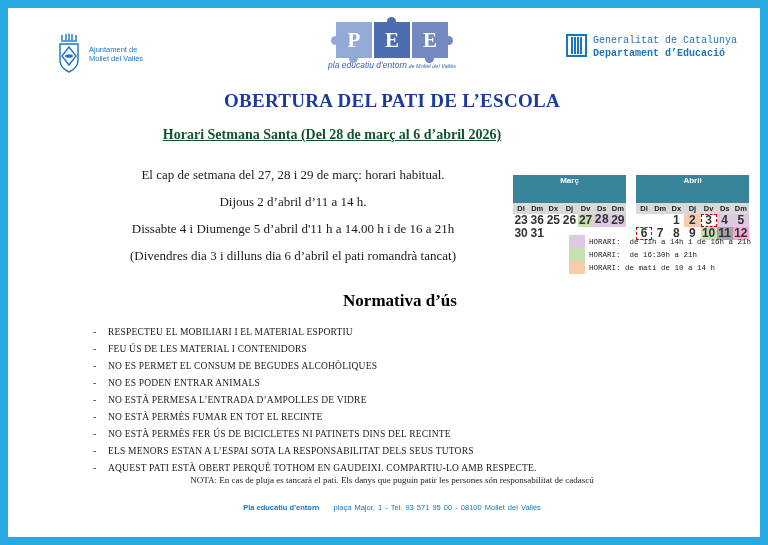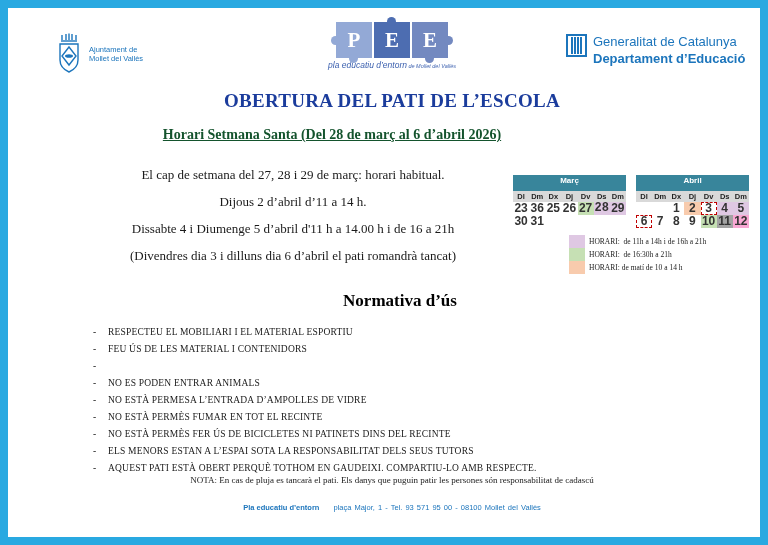--- a/index.html
+++ b/index.html
@@ -15,43 +15,43 @@
   .pee-logo { position:absolute; left:0; width:768px; top:14px; text-align:center; }
   .pee-pieces { display:inline-flex; gap:2px; position:relative; }
   .pee-piece { width:36px; height:36px; position:relative; display:flex; align-items:center; justify-content:center;
     color:#fff; font-family:"Liberation Serif", serif; font-weight:bold; font-size:21px; }
   .knob { position:absolute; width:9px; height:9px; border-radius:50%; }
   .pee-tagline { font-family:"Liberation Sans", sans-serif; font-style:italic; color:#3a5fae; font-size:8.5px; margin-top:2px; }
   .pee-tagline .small { font-size:5.5px; }
   .generalitat { position:absolute; left:558px; top:26px; display:flex; align-items:flex-start; gap:6px; }
   .senyera { width:21px; height:23px; border:2px solid #1c75bc; display:flex; justify-content:space-evenly; padding:1px 2px; }
   .senyera i { width:2px; height:100%; background:#1c75bc; }
-  .generalitat .txt { font-family:Liberation Sans, sans-serif; font-size:13px; color:#1c75bc; line-height:1.3; }
+  .generalitat .txt { font-family:Liberation Mono, monospace; font-size:10px; color:#1c75bc; line-height:1.3; }
   .generalitat .txt b { display:block; }
   
   .main-title { position:absolute; top:82px; left:0; width:768px; text-align:center;
     font-size:19px; font-weight:bold; color:#1b3c9c; letter-spacing:.3px; }
   .subtitle { position:absolute; top:119px; left:0; width:648px; text-align:center;
     font-size:14px; font-weight:bold; color:#14532d;text-decoration:underline; }
   
   .schedule { position:absolute; top:160px; left:60px; width:450px; text-align:center; font-size:13px; }
   .schedule .line { margin-bottom:13px; line-height:14px; }
   
   .calendars { position:absolute; left:505px; top:167px; display:flex; gap:10px;
     font-family:"Liberation Sans", sans-serif; }
   .cal { width:113px; }
-  .cal-title { height:16px; background:#38859b; color:#fff; font-size:8px; font-weight:bold;
+  .cal-title { height:28px; background:#38859b; color:#fff; font-size:8px; font-weight:bold;
     text-align:center; line-height:12px; }
   .cal-days, .cal-row { display:flex; }
   .cal-daycell { width:16.14px; height:11px; background:#d9d9d9; font-size:7.5px; font-weight:bold;
     color:#222; text-align:center; line-height:11px; }
   .cal-cell { width:16.14px; height:13px; font-size:12px; color:#333; font-weight:bold;
     text-align:center; line-height:13px; }
   .cal-cell.boxed { outline:1.5px dashed #c00000; outline-offset:-1.5px; }
-  .legend { position:absolute; left:549px; top:227px; font-family:Liberation Serif, serif;padding-left:12px; }
+  .legend { position:absolute; left:549px; top:227px; font-family:Liberation Mono, monospace;padding-left:12px; }
   .legend-row { display:flex; align-items:center; height:13px; }
   .legend-swatch { width:16px; height:13px; }
   .legend-text { font-size:7.5px; color:#222; padding-left:4px; white-space:pre; }
   
   .rules-heading { position:absolute; top:283px; left:0; width:784px; text-align:center;
     font-size:17px; font-weight:bold; color:#000; }
   .rules { position:absolute; left:85px; top:315px; width:620px; }
   .rule { display:flex; font-size:9.5px; letter-spacing:.2px; height:17px; align-items:center; }
   .rule .dash { width:15px; flex:0 0 15px; }
   .note { position:absolute; top:467px; left:0; width:768px; text-align:center; font-size:9px; }
@@ -216,20 +216,21 @@
       <div class="rule">
         <span class="dash">-</span>
         <span>RESPECTEU EL MOBILIARI I EL MATERIAL ESPORTIU</span>
       </div>
       <div class="rule">
         <span class="dash">-</span>
         <span>FEU ÚS DE LES MATERIAL I CONTENIDORS</span>
       </div>
       <div class="rule">
         <span class="dash">-</span>
+        <span>NO ES PERMET EL CONSUM DE BEGUDES ALCOHÒLIQUES</span>
       </div>
       <div class="rule">
         <span class="dash">-</span>
         <span>NO ES PODEN ENTRAR ANIMALS</span>
       </div>
       <div class="rule">
         <span class="dash">-</span>
         <span>NO ESTÀ PERMESA L’ENTRADA D’AMPOLLES DE VIDRE</span>
       </div>
       <div class="rule">

